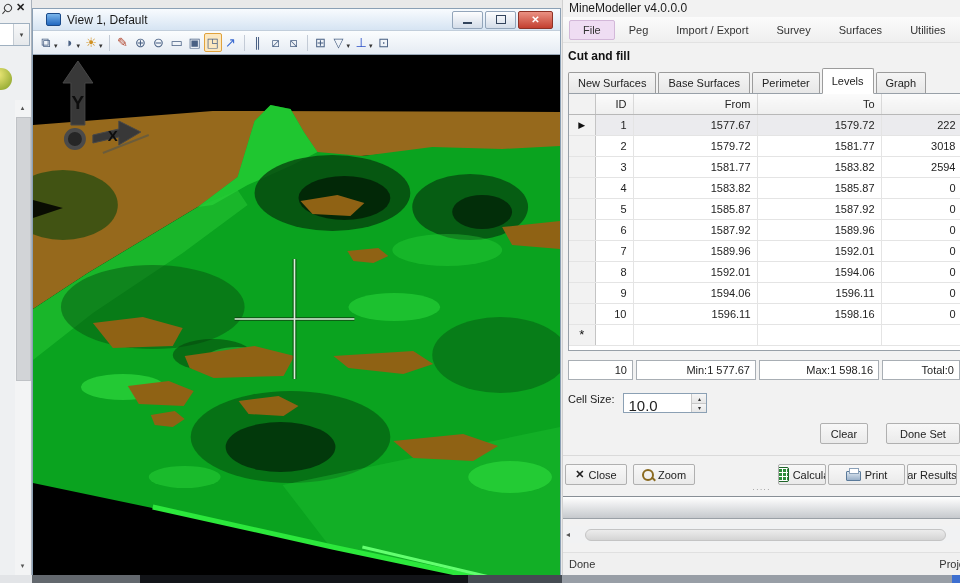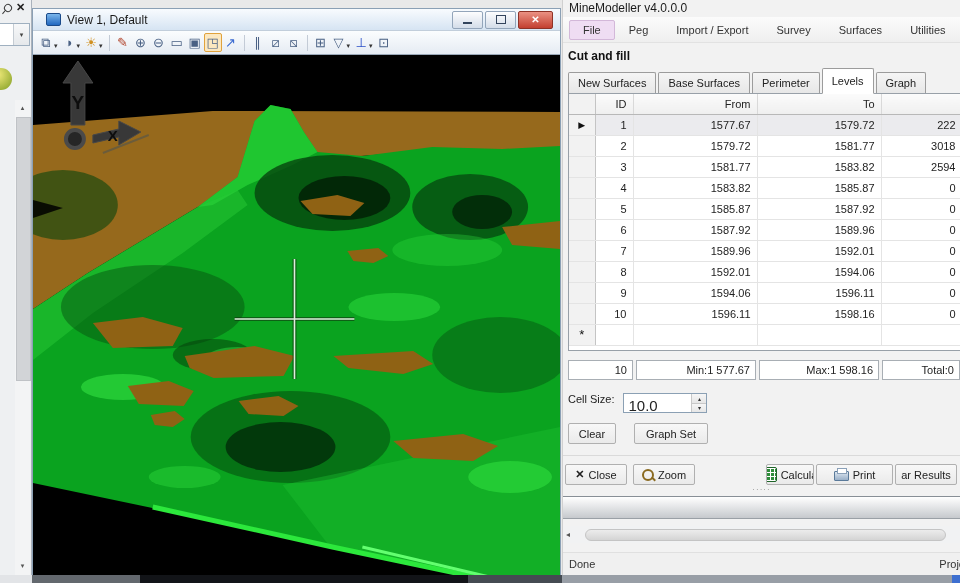--- a/index.html
+++ b/index.html
@@ -59,26 +59,26 @@
   .grid td.star{font-size:13px;line-height:18px;}
   .summary-row{display:flex;gap:3px;margin:9px 0 0 5px;font-size:11px;}
   .sum-box{height:17px;line-height:17px;background:#fff;border:1px solid #a8aeb4;text-align:right;padding:1px 5px 0 0;box-sizing:content-box;}
   .cellsize-row{display:flex;align-items:flex-start;margin:13px 0 0 5px;font-size:11px;color:#222;}
   .spinner{margin-left:9px;width:84px;height:20px;border:1px solid #8ba0b4;background:#fff;display:flex;box-sizing:border-box;}
   .spin-val{flex:1;font-size:15px;padding:3px 0 0 4px;}
   .spin-btns{width:14px;border-left:1px solid #c8c8c8;display:flex;flex-direction:column;}
   .spin-btn{flex:1;background:linear-gradient(#f6f6f6,#e6e6e6);display:flex;align-items:center;justify-content:center;font-size:6px;color:#333;}
   .spin-btn:first-child{border-bottom:1px solid #c8c8c8;}
   .btn{height:21px;background:linear-gradient(#f8f8f8,#eaeaea);border:1px solid #b0b0b0;border-radius:2px;font-size:11px;color:#222;display:flex;align-items:center;justify-content:center;gap:4px;box-sizing:border-box;overflow:hidden;white-space:nowrap;}
-  .smallbtn-row{display:flex;margin:10px 0 4px 5px;}
+  .smallbtn-row{display:flex;margin:10px 0 4px 5px;justify-content:flex-end;}
   .btn-clear{width:48px;} .btn-autoset{width:74px;margin-left:18px;}
   .hdivider{height:1px;background:#dadada;margin-top:11px;}
   .mainbtn-row{display:flex;align-items:center;margin:8px 3px 0 2px;}
   .btn-close{width:62px;} .btn-zoom{width:62px;margin-left:6px;}
-  .btn-calc{width:48px;margin-left:auto;align-items:center;} .btn-print{width:77px;margin-left:2px;} .btn-results{width:62px;margin-left:2px;}
+  .btn-calc{width:48px;margin-left:auto;align-items:center;} .btn-print{width:77px;margin-left:2px;} .btn-results{width:50px;margin-left:2px;}
   .x-icon{font-weight:bold;font-size:11px;}
   .mag-icon{width:8px;height:8px;border:2px solid #8a6a20;border-radius:50%;position:relative;flex:none;}
   .mag-icon::after{content:"";position:absolute;width:5px;height:2px;background:#8a6a20;right:-4px;bottom:-1px;transform:rotate(45deg);}
   .calc-icon{width:12px;height:13px;background:#2e8b3a;border:1px solid #1e6428;border-radius:2px;flex:none;
     background-image:linear-gradient(#fff 1px,transparent 1px),linear-gradient(90deg,#fff 1px,transparent 1px);background-size:4px 4px;background-position:2px 4px;}
   .print-icon{width:13px;height:8px;background:linear-gradient(#dce6f0,#9ab0c8);border:1px solid #5a7a9a;border-radius:1px;position:relative;flex:none;margin-top:3px;}
   .print-icon::before{content:"";position:absolute;left:2px;top:-4px;width:8px;height:4px;background:#fff;border:1px solid #8aa0b8;}
   .grip-dots{text-align:center;color:#9a9a9a;font-size:8px;letter-spacing:1px;height:6px;line-height:5px;margin-top:2px;}
   .collapsed-bar{margin-top:3px;height:21px;border-top:1px solid #888f96;border-bottom:1px solid #9aa0a6;background:linear-gradient(#ffffff,#c6c9cd);}
   .hscroll{margin-top:7px;height:17px;background:#f1f2f3;position:relative;}
@@ -339,21 +339,21 @@
       <span class="spinner">
         <span class="spin-val">10.0</span>
         <span class="spin-btns">
           <span class="spin-btn">▴</span>
           <span class="spin-btn">▾</span>
         </span>
       </span>
     </div>
     <div class="smallbtn-row">
       <span class="btn btn-clear">Clear</span>
-      <span class="btn btn-autoset">Graph Set</span>
+      <span class="btn btn-autoset">Done Set</span>
     </div>
     <div class="hdivider"></div>
     <div class="mainbtn-row">
       <span class="btn btn-close">
         <span class="x-icon">✕</span>
         <span>Close</span>
       </span>
       <span class="btn btn-zoom">
         <span class="mag-icon"></span>
         <span>Zoom</span>

